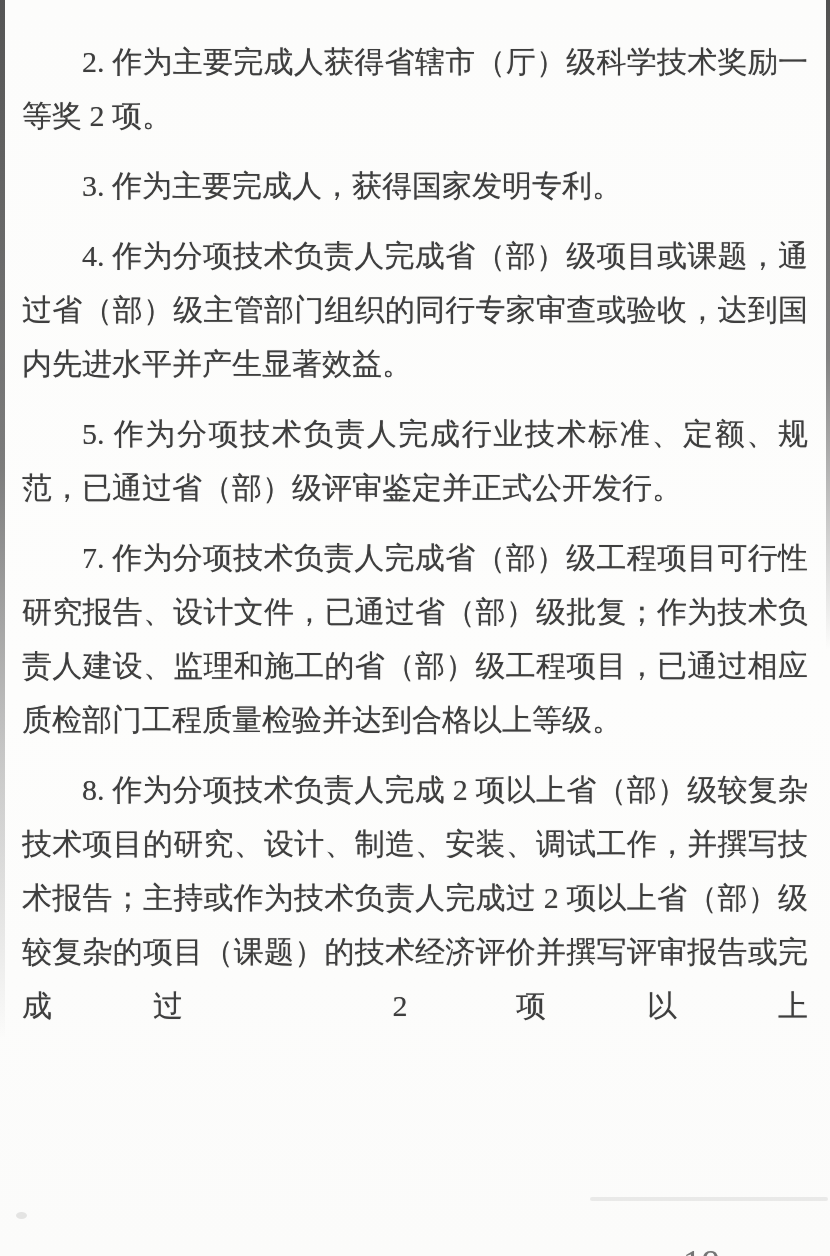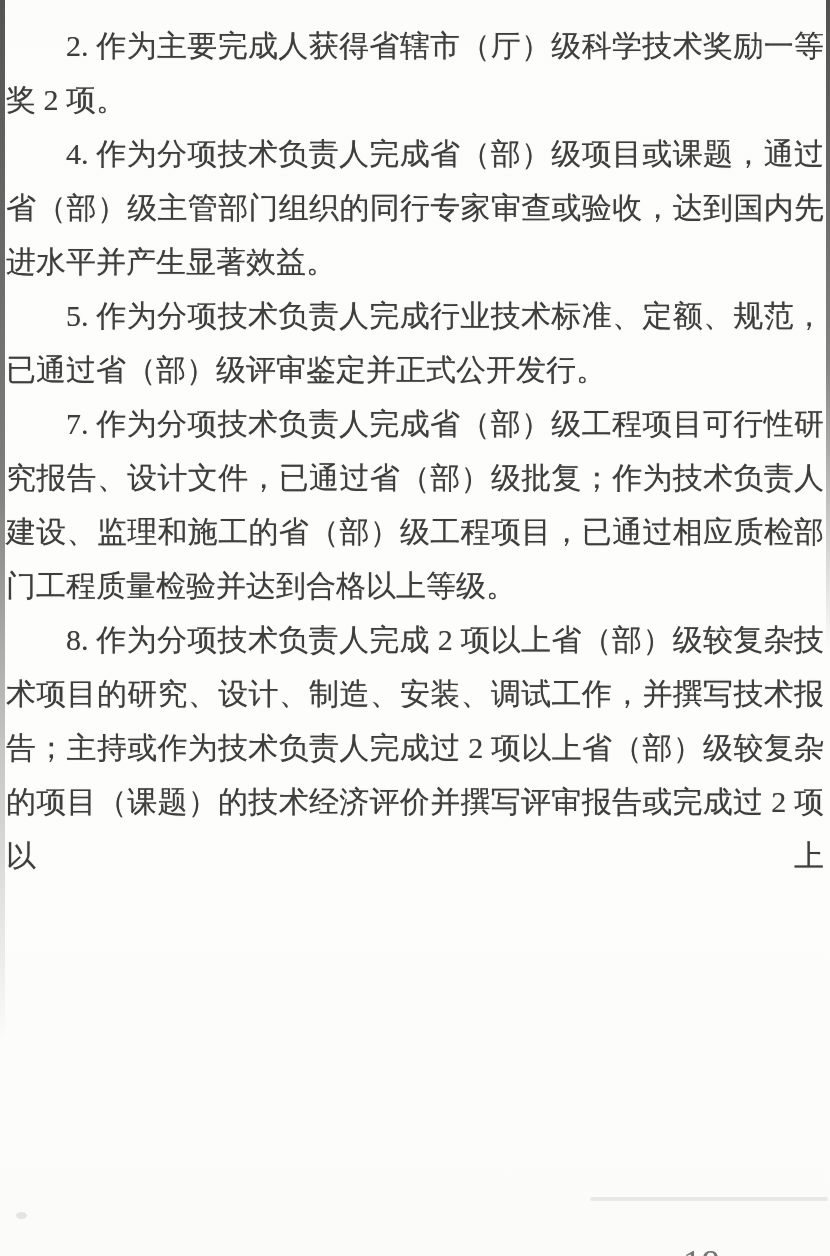--- a/index.html
+++ b/index.html
@@ -62,21 +62,21 @@
     position: absolute;
     top: 19px; left: 6px;
     width: 818px;
     color: #3e3e3e;
     font-size: 30px;
     line-height: 54px;
     text-align: justify;
     text-shadow: 0 0 0.7px rgba(70,70,70,0.55);
   }
   .body-text p.para {
-    margin: 0;
+    margin: 16px;
     padding: 0;
     text-indent: 2em;
   }
   
   .body-text p.para:last-child {
     text-align-last: justify;
   }
   .page-number {
     position: absolute;
     top: 1242px;
@@ -94,20 +94,21 @@
 
 <div class="page">
   <div class="edge-left"></div>
   <div class="edge-right"></div>
   <div class="noise-streak"></div>
   <div class="noise-dot"></div>
 
   <div class="body-text">
 
   <p class="para">2. 作为主要完成人获得省辖市（厅）级科学技术奖励一等奖 2 项。</p>
+      <p class="para">3. 作为主要完成人，获得国家发明专利。</p>
       <p class="para">4. 作为分项技术负责人完成省（部）级项目或课题，通过省（部）级主管部门组织的同行专家审查或验收，达到国内先进水平并产生显著效益。</p>
       <p class="para">5. 作为分项技术负责人完成行业技术标准、定额、规范，已通过省（部）级评审鉴定并正式公开发行。</p>
       <p class="para">7. 作为分项技术负责人完成省（部）级工程项目可行性研究报告、设计文件，已通过省（部）级批复；作为技术负责人建设、监理和施工的省（部）级工程项目，已通过相应质检部门工程质量检验并达到合格以上等级。</p>
       <p class="para">8. 作为分项技术负责人完成 2 项以上省（部）级较复杂技术项目的研究、设计、制造、安装、调试工作，并撰写技术报告；主持或作为技术负责人完成过 2 项以上省（部）级较复杂的项目（课题）的技术经济评价并撰写评审报告或完成过 2 项以上</p>
     </div>
 
   <div class="page-number">— 19 —</div>
 </div>
 
 </body></html>

